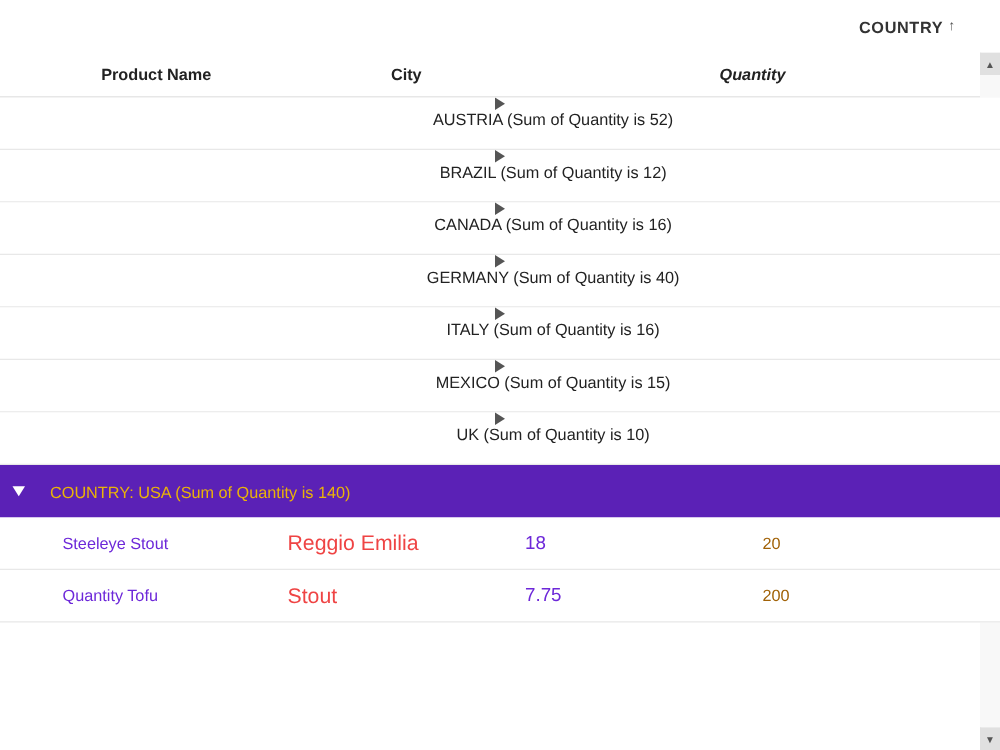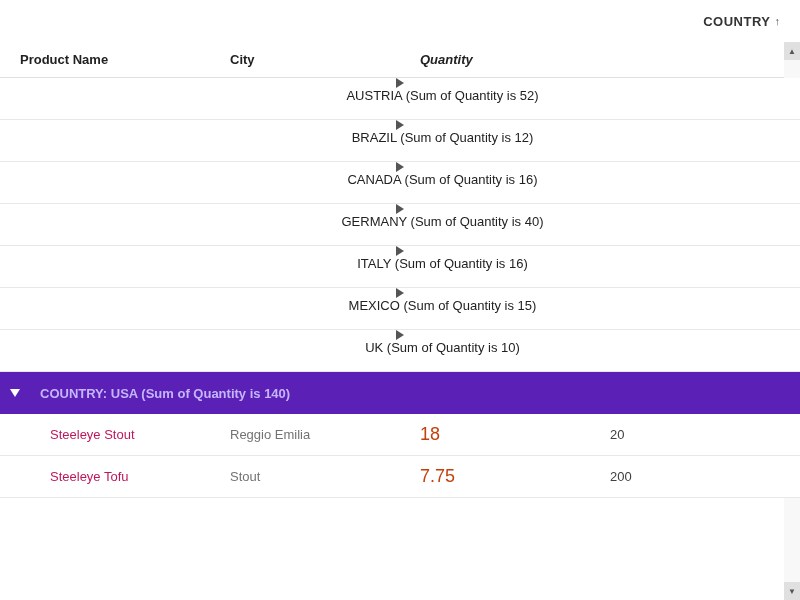--- a/index.html
+++ b/index.html
@@ -22,21 +22,21 @@
     
     .country-header {
       position: absolute;
       top: 0;
       right: 0;
       width: 800px;
       height: 42px;
       display: flex;
       align-items: center;
       justify-content: flex-end;
-      padding-right: 20px;
+      padding-right: 36px;
       background: #fff;
     }
 
     .country-label {
       font-size: 13px;
       font-weight: 600;
       color: #333;
       letter-spacing: 0.5px;
     }
 
@@ -56,20 +56,21 @@
       display: flex;
       align-items: center;
       border-bottom: 1px solid #e0e0e0;
       background: #fff;
     }
 
     .col-header {
       font-size: 13px;
       font-weight: 600;
       color: #222;
+      text-align: center;
     }
 
     .col-product { width: 230px; padding-left: 20px; }
     .col-city { width: 190px; }
     .col-unit-price { width: 190px; }
     .col-quantity { flex: 1; font-style: italic; }
 
     
     .data-rows {
       position: absolute;
@@ -121,57 +122,57 @@
       display: flex;
       align-items: center;
       justify-content: center;
       color: #fff;
       font-size: 10px;
       flex-shrink: 0;
     }
 
     .group-label-expanded {
       font-size: 13px;
-      color: #c4b5fd;
-      font-weight: 700;
+      color: #eab308;
+      font-weight: 400;
       padding-left: 10px;
     }
 
     
     .detail-row {
       display: flex;
       align-items: center;
       height: 42px;
       border-bottom: 1px solid #e8e8e8;
       background: #fff;
     }
 
     .detail-product {
       width: 230px;
       padding-left: 50px;
       font-size: 13px;
-      color: #be185d;
+      color: #6d28d9;
     }
 
     .detail-city {
       width: 190px;
-      font-size: 13px;
-      color: #737373;
+      font-size: 17px;
+      color: #ef4444;
     }
 
     .detail-unit-price {
       width: 190px;
-      font-size: 18px;
-      color: #c2410c;
+      font-size: 15px;
+      color: #6d28d9;
     }
 
     .detail-quantity {
       flex: 1;
       font-size: 13px;
-      color: #404040;
+      color: #a16207;
     }
 
     
     .scrollbar-track {
       position: absolute;
       right: 0;
       top: 0;
       width: 16px;
       height: 600px;
       background: #f0f0f0;
@@ -317,20 +318,20 @@
     </div>
 
     <div class="detail-row">
       <div class="detail-product">Steeleye Stout</div>
       <div class="detail-city">Reggio Emilia</div>
       <div class="detail-unit-price">18</div>
       <div class="detail-quantity">20</div>
     </div>
 
     <div class="detail-row">
-      <div class="detail-product">Steeleye Tofu</div>
+      <div class="detail-product">Quantity Tofu</div>
       <div class="detail-city">Stout</div>
       <div class="detail-unit-price">7.75</div>
       <div class="detail-quantity">200</div>
     </div>
 
   </div>
 </div>
 
 </body></html>

